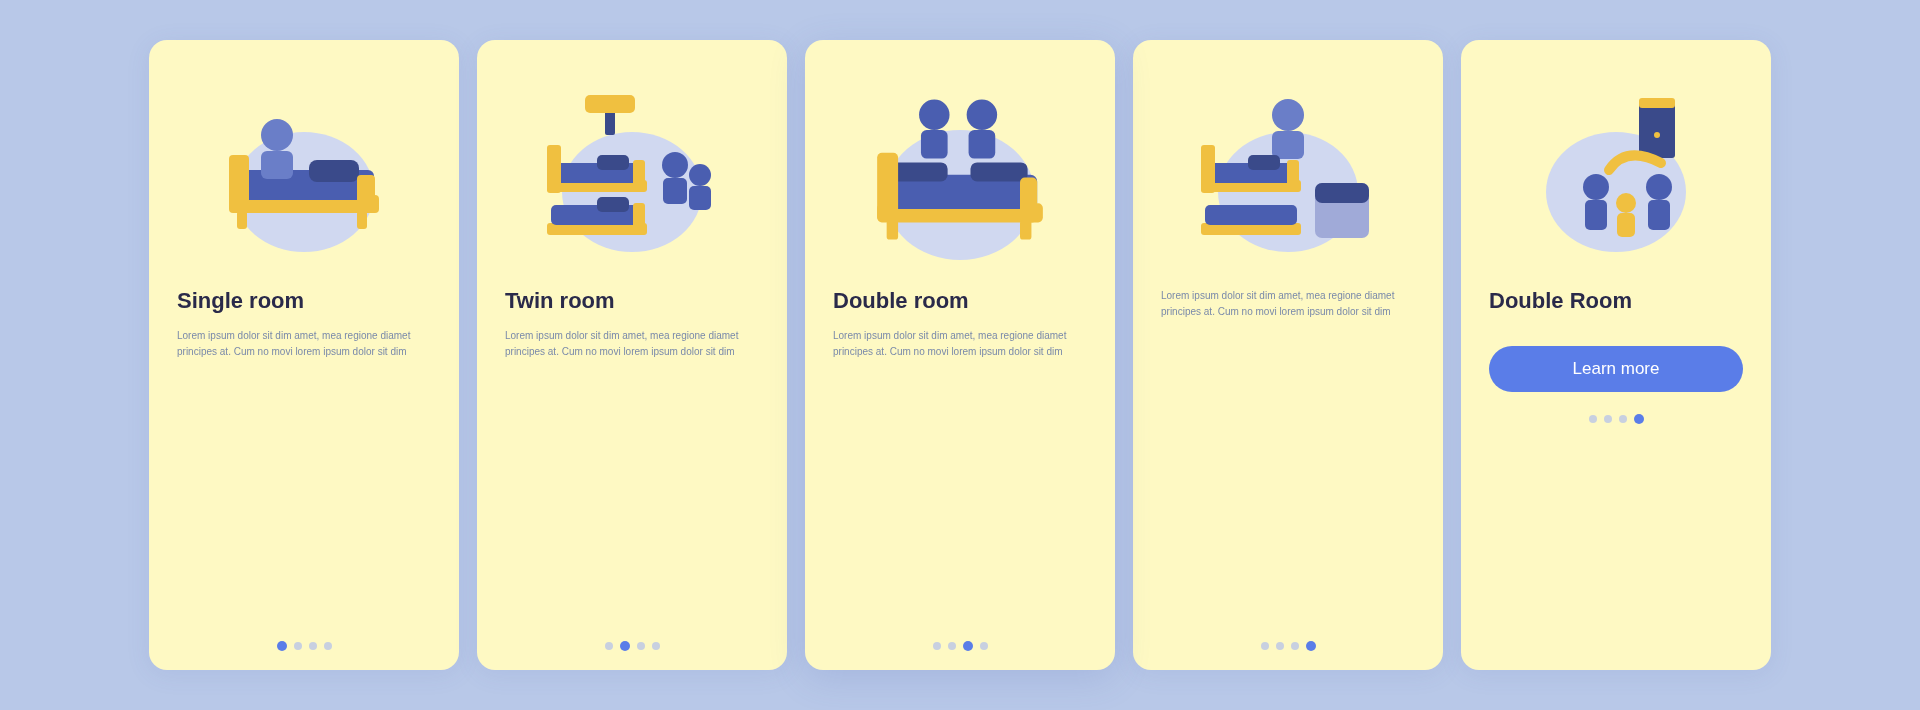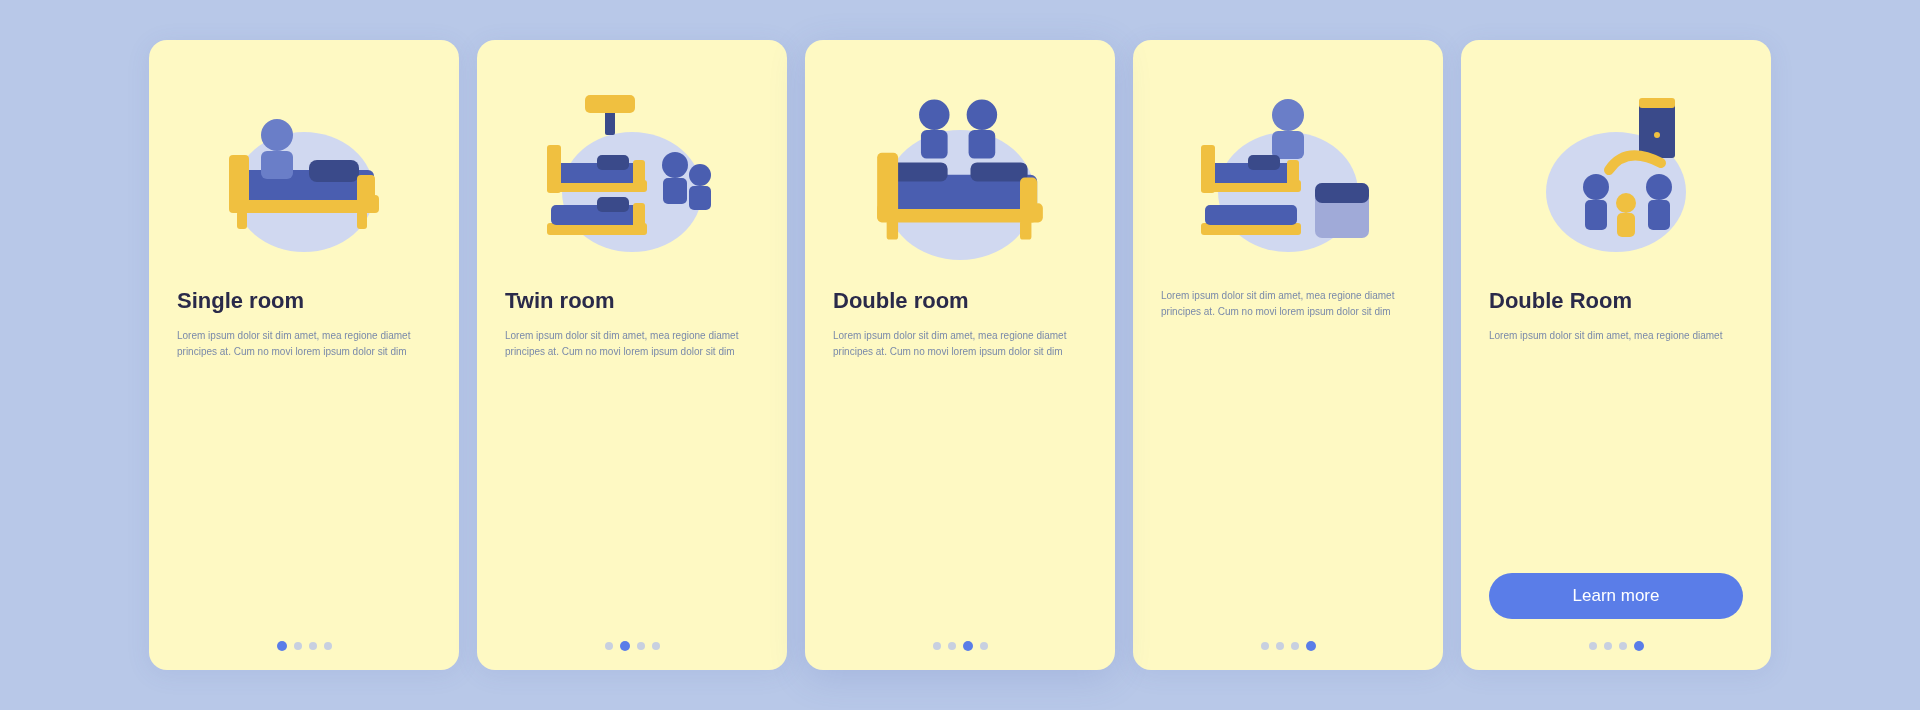--- a/index.html
+++ b/index.html
@@ -108,21 +108,21 @@
     }
 
     .learn-more-btn {
       background: #5a7de8;
       color: #fff;
       border: none;
       border-radius: 28px;
       padding: 13px 42px;
       font-size: 17px;
       font-weight: 500;
-      margin-top: 10px;
+      margin-top: 18px;
       cursor: pointer;
       width: 100%;
       text-align: center;
     }
   </style>
 </head>
 <body>
 
 <div class="cards-container">
 
@@ -275,21 +275,20 @@
         <rect x="64" y="125" width="22" height="30" rx="5" fill="#4a5eb0"></rect>
 
         <circle cx="105" cy="128" r="10" fill="#f0c040"></circle>
         <rect x="96" y="138" width="18" height="24" rx="5" fill="#f0c040"></rect>
 
         <circle cx="138" cy="112" r="13" fill="#4a5eb0"></circle>
         <rect x="127" y="125" width="22" height="30" rx="5" fill="#4a5eb0"></rect>
       </svg>
     </div>
     <div class="card-title">Double Room</div>
-    <div class="card-text">Lorem ipsum dolor sit dim amet, mea regione diamet</div>
     <button class="learn-more-btn">Learn more</button>
     <div class="dots">
       <div class="dot"></div>
       <div class="dot"></div>
       <div class="dot"></div>
       <div class="dot active"></div>
     </div>
   </div>
 
 </div>

